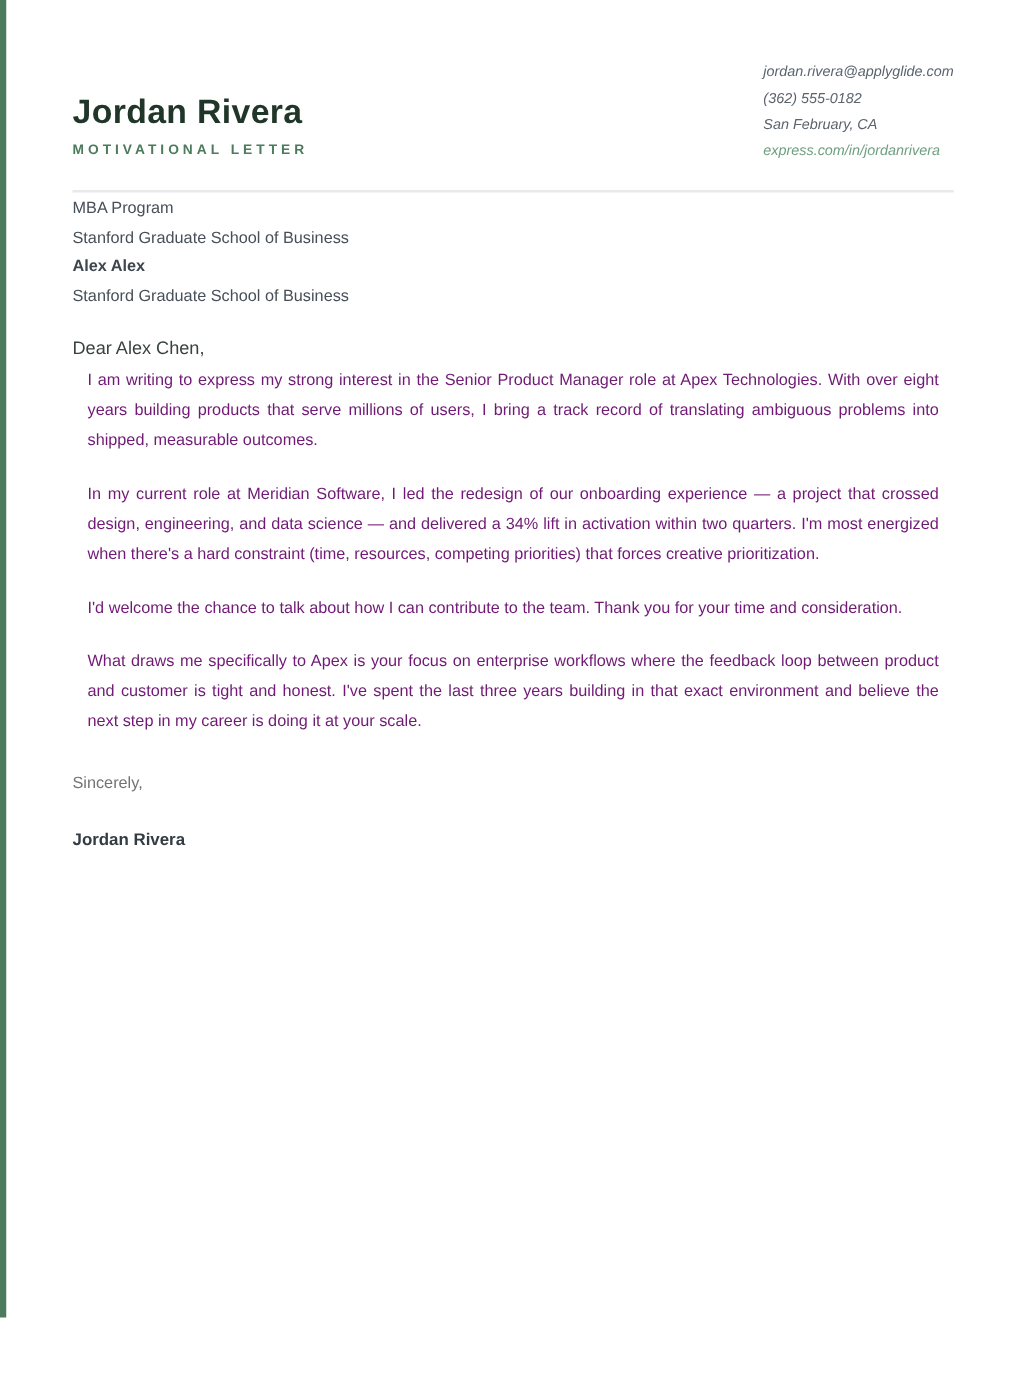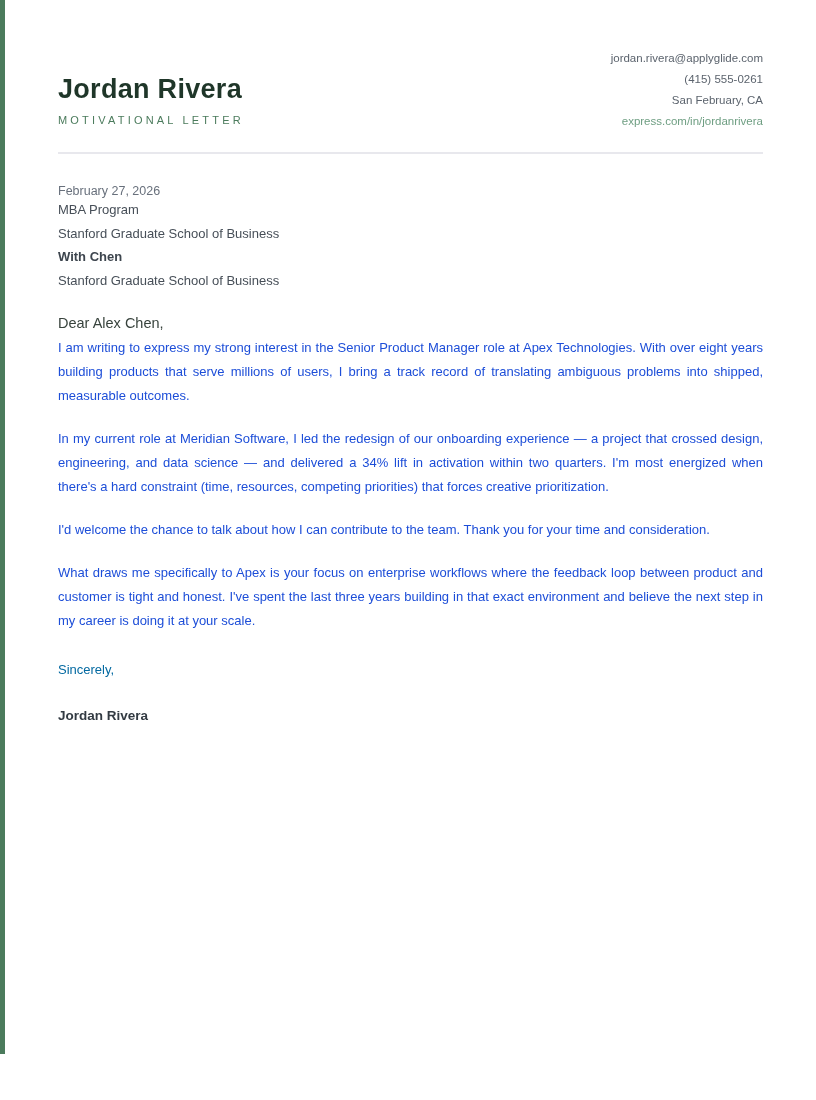--- a/index.html
+++ b/index.html
@@ -36,29 +36,29 @@
     margin: 26px 0 0;
     font-size: 27px;
     font-weight: bold;
     letter-spacing: 0.3px;
     color: var(--title-color);
     line-height: 31px;
   }
   .subtitle {
     margin-top: 9px;
     font-size: 11px;
-    font-weight: normal;
+    font-weight: bold;
     letter-spacing: 3.2px;
     color: var(--accent);
   }
   .contact-block {
-    text-align: right;
     font-size: 11.5px;
     line-height: 21px;
     color: #5b636d;
+    font-style: italic;
   }
   .contact-block .link {
     display: block;
     color: var(--link-color);
     text-decoration: none;
     cursor: pointer;
   }
   hr.divider {
     margin: 20px 0 0;
     border: 0;
@@ -77,30 +77,30 @@
   .recipient .bold-line {
     font-weight: bold;
     color: #3d454e;
   }
   .salutation {
     margin: 23px 0 5px;
     font-size: 14.5px;
     color: #38433d;
   }
   .body-para {
-    margin: 0 0 19px;
+    margin: 0 12px 19px;
     font-size: 13px;
     line-height: 24px;
     text-align: justify;
-    color: #1d4ed8;
+    color: #701a75;
   }
   .closing {
     margin-top: 29px;
     font-size: 13px;
-    color: #0369a1;
+    color: #737373;
   }
   .signature {
     margin-top: 31px;
     font-size: 13.5px;
     font-weight: bold;
     color: #333b43;
   }
 </style>
 </head>
 <body>
@@ -109,34 +109,33 @@
   <div class="accent-strip"></div>
   <div class="content">
 
     <header class="letter-header">
       <div class="title-block">
         <h1>Jordan Rivera</h1>
         <div class="subtitle">MOTIVATIONAL LETTER</div>
       </div>
       <div class="contact-block">
         <div>jordan.rivera@applyglide.com</div>
-        <div>(415) 555-0261</div>
+        <div>(362) 555-0182</div>
         <div>San February, CA</div>
         <a class="link">express.com/in/jordanrivera</a>
       </div>
     </header>
 
     <hr class="divider">
 
-    <div class="date">February 27, 2026</div>
 
     <div class="recipient">
       <div>MBA Program</div>
       <div>Stanford Graduate School of Business</div>
-      <div class="bold-line">With Chen</div>
+      <div class="bold-line">Alex Alex</div>
       <div>Stanford Graduate School of Business</div>
     </div>
 
     <div class="salutation">Dear Alex Chen,</div>
 
     <p class="body-para">I am writing to express my strong interest in the Senior Product Manager role at Apex Technologies. With over eight years building products that serve millions of users, I bring a track record of translating ambiguous problems into shipped, measurable outcomes.</p>
     <p class="body-para">In my current role at Meridian Software, I led the redesign of our onboarding experience — a project that crossed design, engineering, and data science — and delivered a 34% lift in activation within two quarters. I'm most energized when there's a hard constraint (time, resources, competing priorities) that forces creative prioritization.</p>
     <p class="body-para">I'd welcome the chance to talk about how I can contribute to the team. Thank you for your time and consideration.</p>
     <p class="body-para">What draws me specifically to Apex is your focus on enterprise workflows where the feedback loop between product and customer is tight and honest. I've spent the last three years building in that exact environment and believe the next step in my career is doing it at your scale.</p>
 

